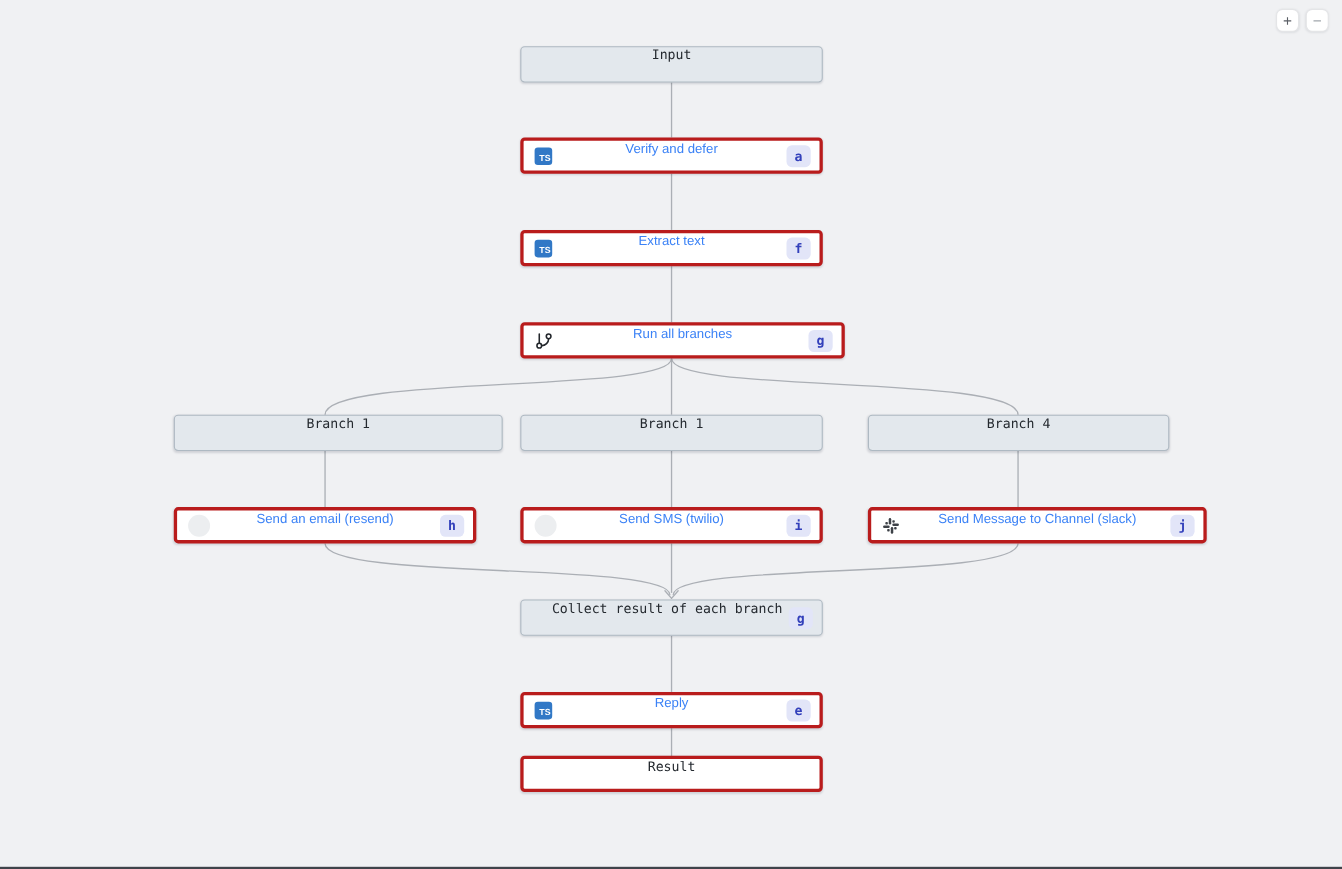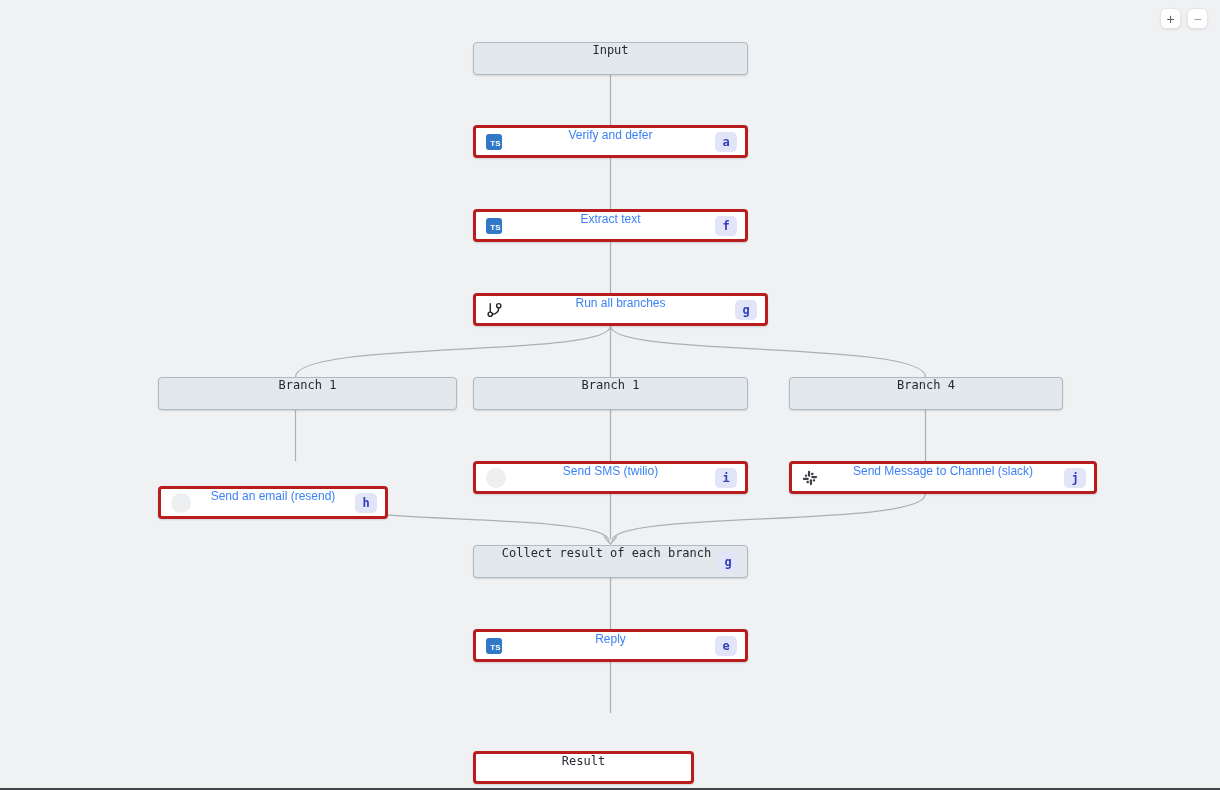--- a/index.html
+++ b/index.html
@@ -189,21 +189,21 @@
   <div class="node group" style="left:158px;top:377px;width:299px">
     <span class="mono-label">Branch 1</span>
   </div>
   <div class="node group" style="left:473px;top:377px;width:275px">
     <span class="mono-label">Branch 1</span>
   </div>
   <div class="node group" style="left:789px;top:377px;width:274px">
     <span class="mono-label">Branch 4</span>
   </div>
 
-  <div class="node task" style="left:158px;top:486px;width:230px">
+  <div class="node task" style="left:158px;top:461px;width:275px">
     <span class="node-icon">
         <span class="faded-circle"></span>
       </span>
     <span class="sans-label">Send an email (resend)</span>
     <span class="badge">h</span>
   </div>
 
   <div class="node task" style="left:473px;top:461px;width:275px">
     <span class="node-icon">
         <span class="faded-circle"></span>
@@ -237,21 +237,21 @@
   <div class="node task" style="left:473px;top:629px;width:275px">
     <span class="node-icon">
       <span class="ts-box">
           <span>TS</span>
         </span>
     </span>
     <span class="sans-label">Reply</span>
     <span class="badge">e</span>
   </div>
 
-  <div class="node io" style="left:473px;top:751px;width:221px">
+  <div class="node io" style="left:473px;top:687px;width:275px">
     <span class="mono-label">Result</span>
   </div>
 
   <div class="zoom-controls">
     <div class="zoom-btn">+</div>
     <div class="zoom-btn minus">−</div>
   </div>
 
   <div class="window-edge"></div>
 </div>

